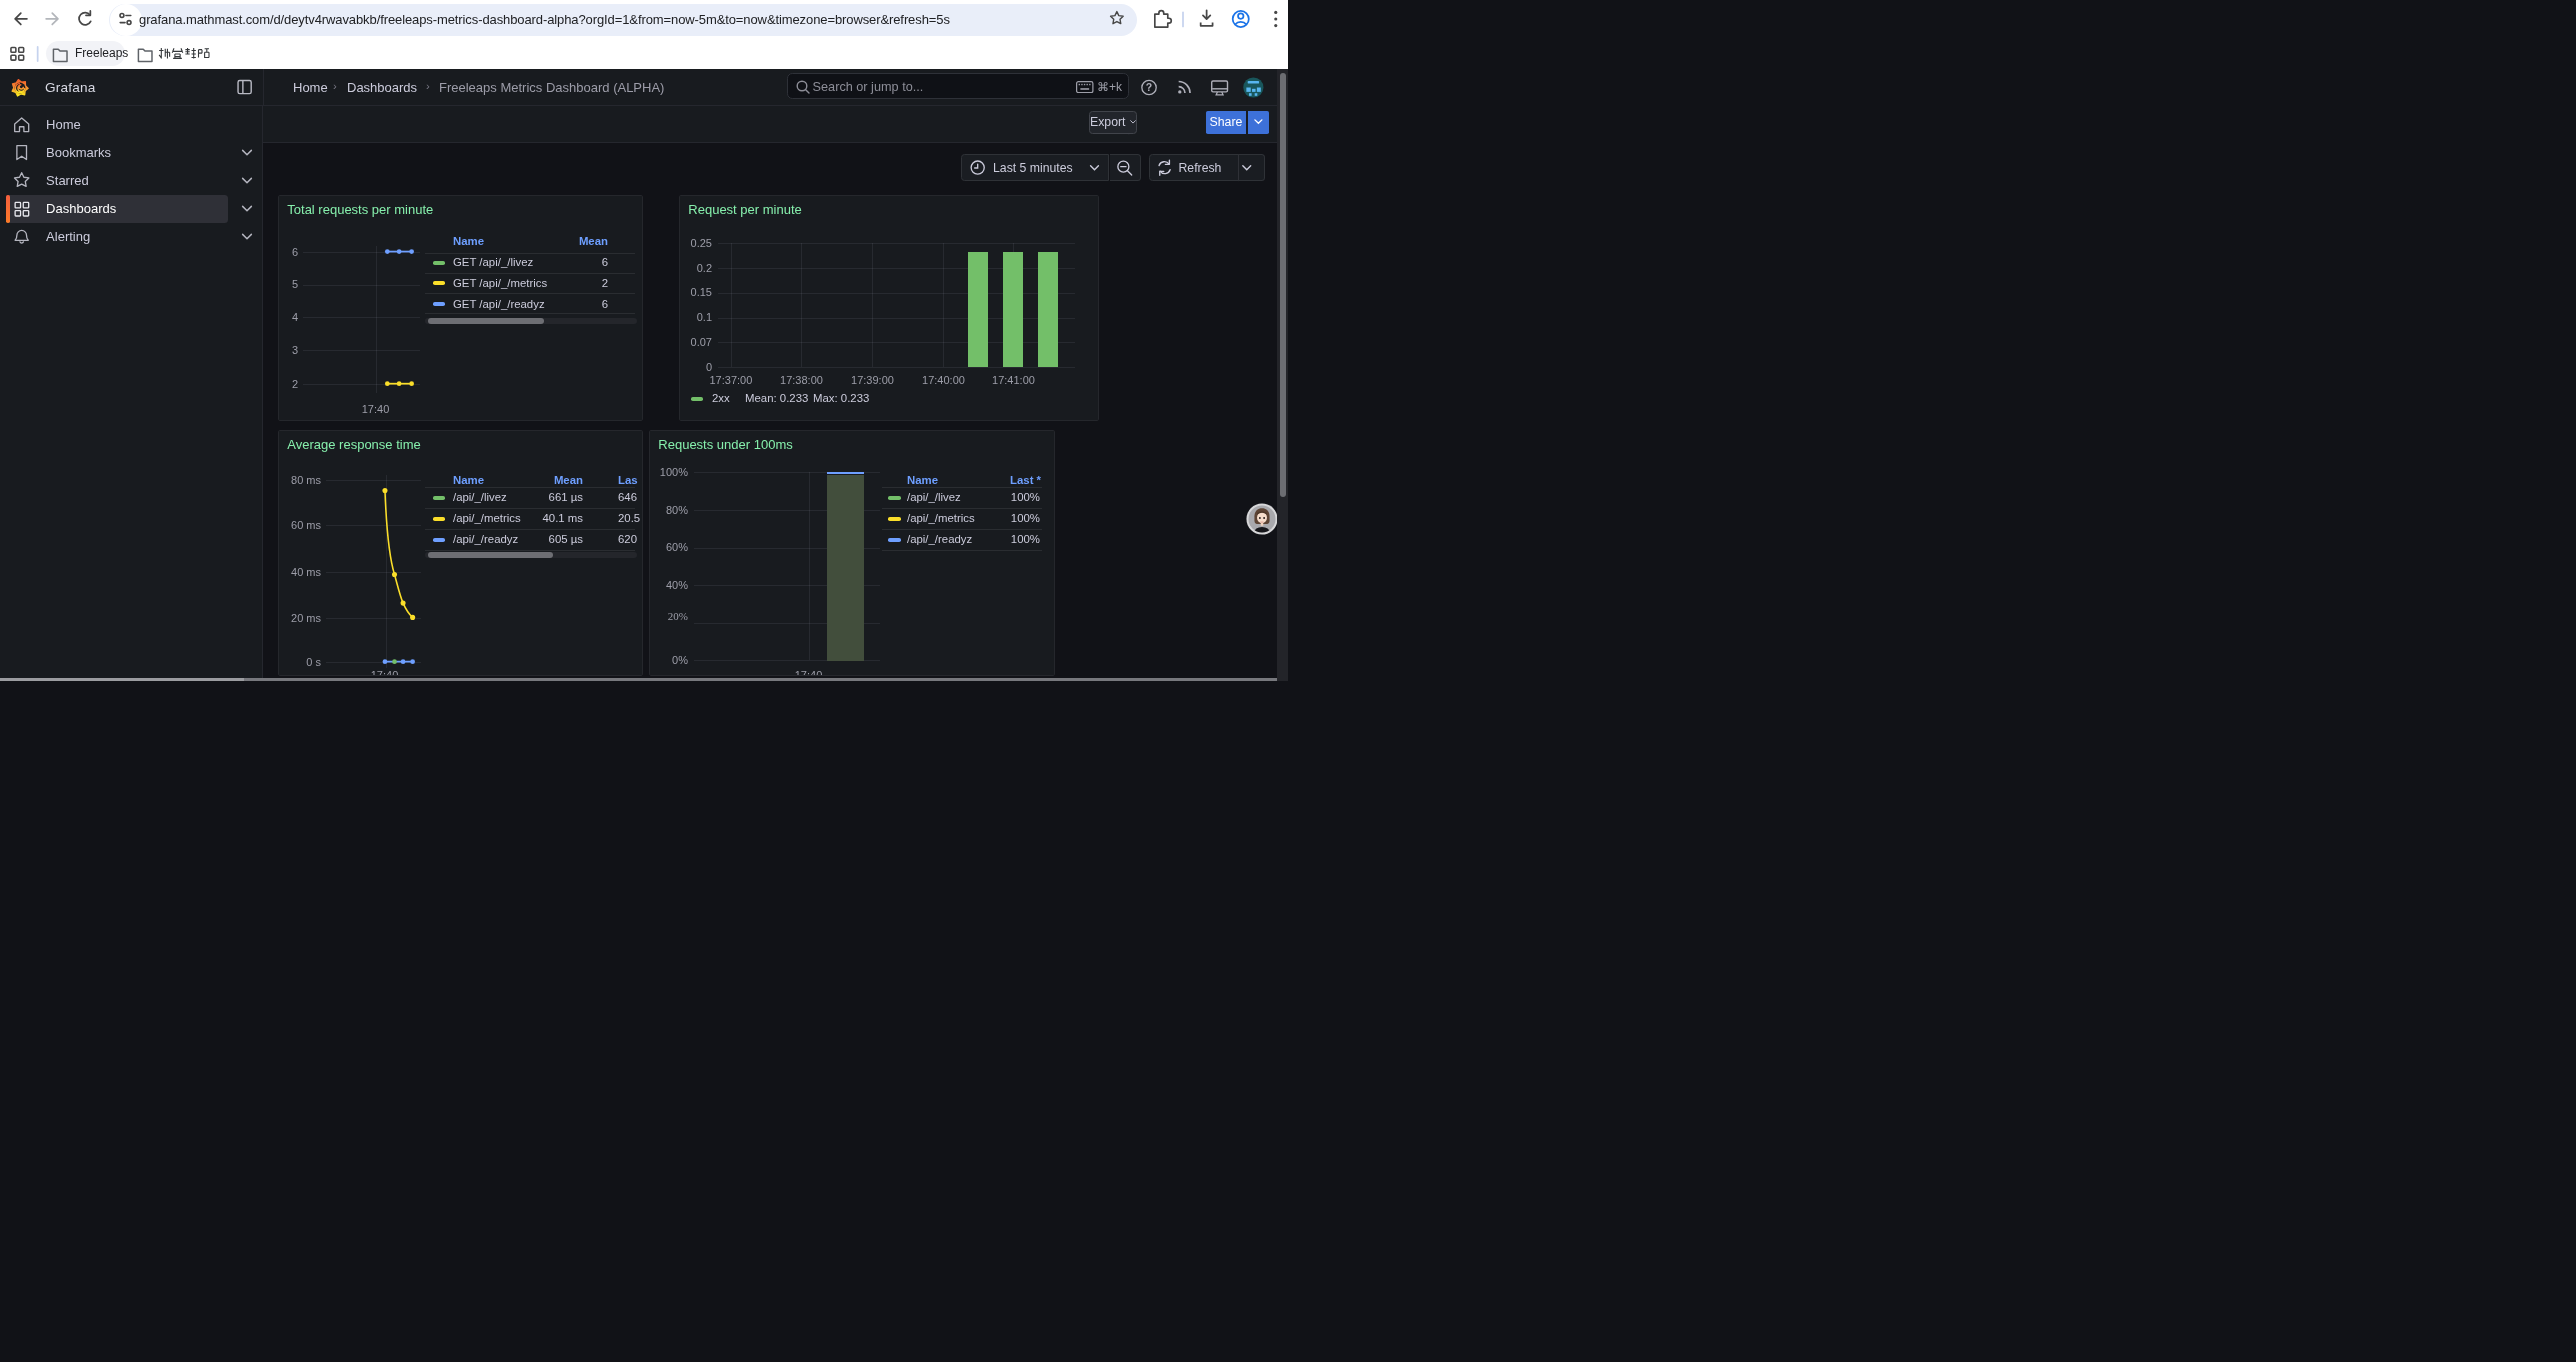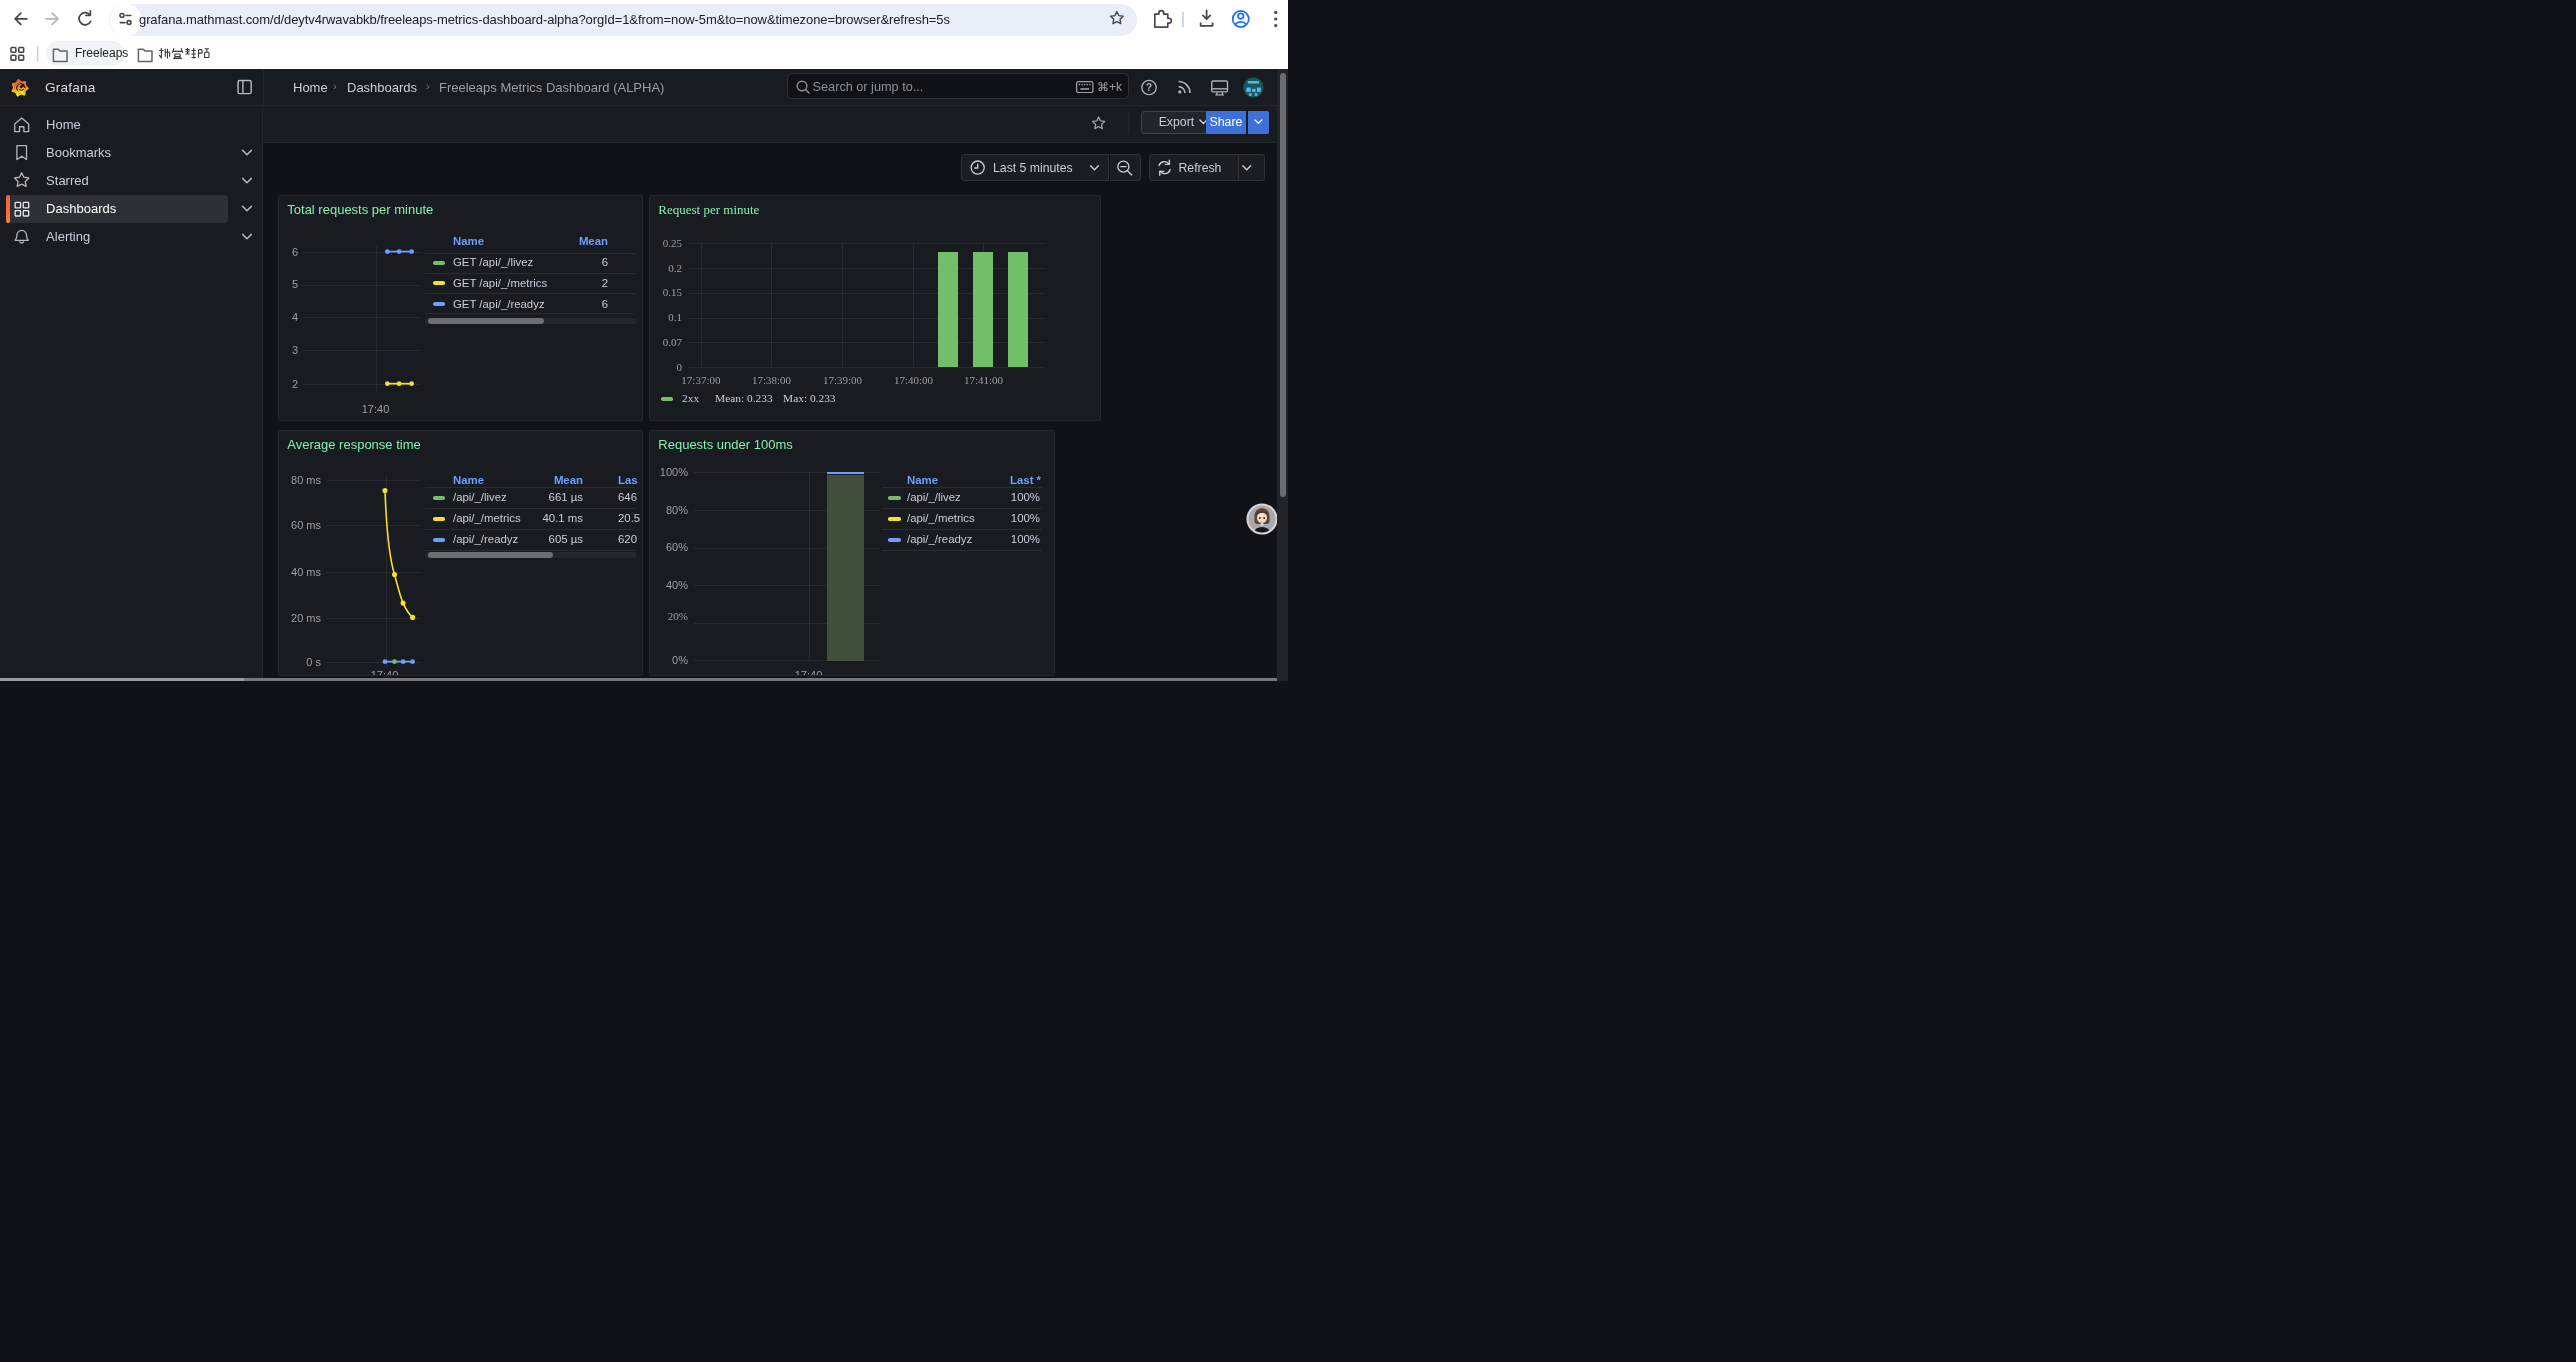--- a/index.html
+++ b/index.html
@@ -32,21 +32,21 @@
   .mitem { position:absolute; left:6.1px; width:222px; height:28px; border-radius:3.5px; }
   .mitem .lbl { position:absolute; left:40px; top:6.1px; font-size:13px; color:#ccccdc; }
   .mitem.sel { background:#2f3037; }
   .mitem.sel .lbl { color:#ffffff; font-weight:500; }
   .selbar { position:absolute; left:0px; top:0px; width:3.5px; height:28px; border-radius:1.8px; background:linear-gradient(#f55f3e,#fa7a28); }
 
   
   .btn { position:absolute; top:4.8px; height:23px; font-size:12.3px;
     font-family:"Liberation Sans",sans-serif; display:flex; align-items:center; justify-content:center;
     border:none; padding:0; cursor:default; }
-  #exportbtn { left:878px; width:84px; background:#22252b; border:0.9px solid #41444b; border-radius:3.5px; color:#ccccdc; gap:4.4px; }
+  #exportbtn { left:826px; width:48px; background:#22252b; border:0.9px solid #41444b; border-radius:3.5px; color:#ccccdc; gap:4.4px; }
   #sharebtn { left:943px; width:40px; background:#3d71d9; border-radius:1.8px 0 0 1.8px; color:#fff; font-weight:500; }
   #sharecaret { left:985px; width:20.6px; background:#3d71d9; border-radius:0 1.8px 1.8px 0; }
 
   
   .tbtn { position:absolute; top:85px; height:27px; background:#1a1d22; border:0.9px solid #2f3237; color:#ccccdc; font-size:12.3px; font-weight:500; }
 
   
   .panel { position:absolute; background:#181b1f; border:0.9px solid #25272c; border-radius:1.8px; }
   .ptitle { position:absolute; left:8.3px; top:6.1px; font-size:13px; font-weight:500; color:#86efac; }
   .axlbl { position:absolute; font-size:11px; color:#9d9ea9; }
@@ -361,21 +361,21 @@
       <div class="lsep" style="left:146px;top:97px;width:210px;"></div>
       <div class="sw" style="left:154px;top:106px;background:#6e9fff;"></div>
       <div class="legtbl" style="left:174px;top:102px;">GET /api/_/readyz</div>
       <div class="legtbl" style="left:263px;top:102px;width:66px;text-align:right;">6</div>
       <div class="lsep" style="left:146px;top:117px;width:210px;"></div>
       <div class="scrollx" style="left:146px;top:122px;width:212px;">
           <div class="th" style="left:3.1px;width:116px;"></div>
         </div>
     </div>
 
-    <div class="panel" style="left:649px;top:126px;width:452px;height:226px;font-family:Liberation Serif, serif;">
+    <div class="panel" style="left:679px;top:126px;width:420px;height:226px;">
       <div class="ptitle">Request per minute</div>
       <div class="axlbl r" style="left:0;top:41px;width:32px;">0.25</div>
       <div class="axlbl r" style="left:0;top:66px;width:32px;">0.2</div>
       <div class="axlbl r" style="left:0;top:90px;width:32px;">0.15</div>
       <div class="axlbl r" style="left:0;top:115px;width:32px;">0.1</div>
       <div class="axlbl r" style="left:0;top:140px;width:32px;">0.07</div>
       <div class="axlbl r" style="left:0;top:165px;width:32px;">0</div>
       <div class="grid-h" style="left:38px;top:47px;width:357px;"></div>
       <div class="grid-h" style="left:38px;top:72px;width:357px;"></div>
       <div class="grid-h" style="left:38px;top:97px;width:357px;"></div>

